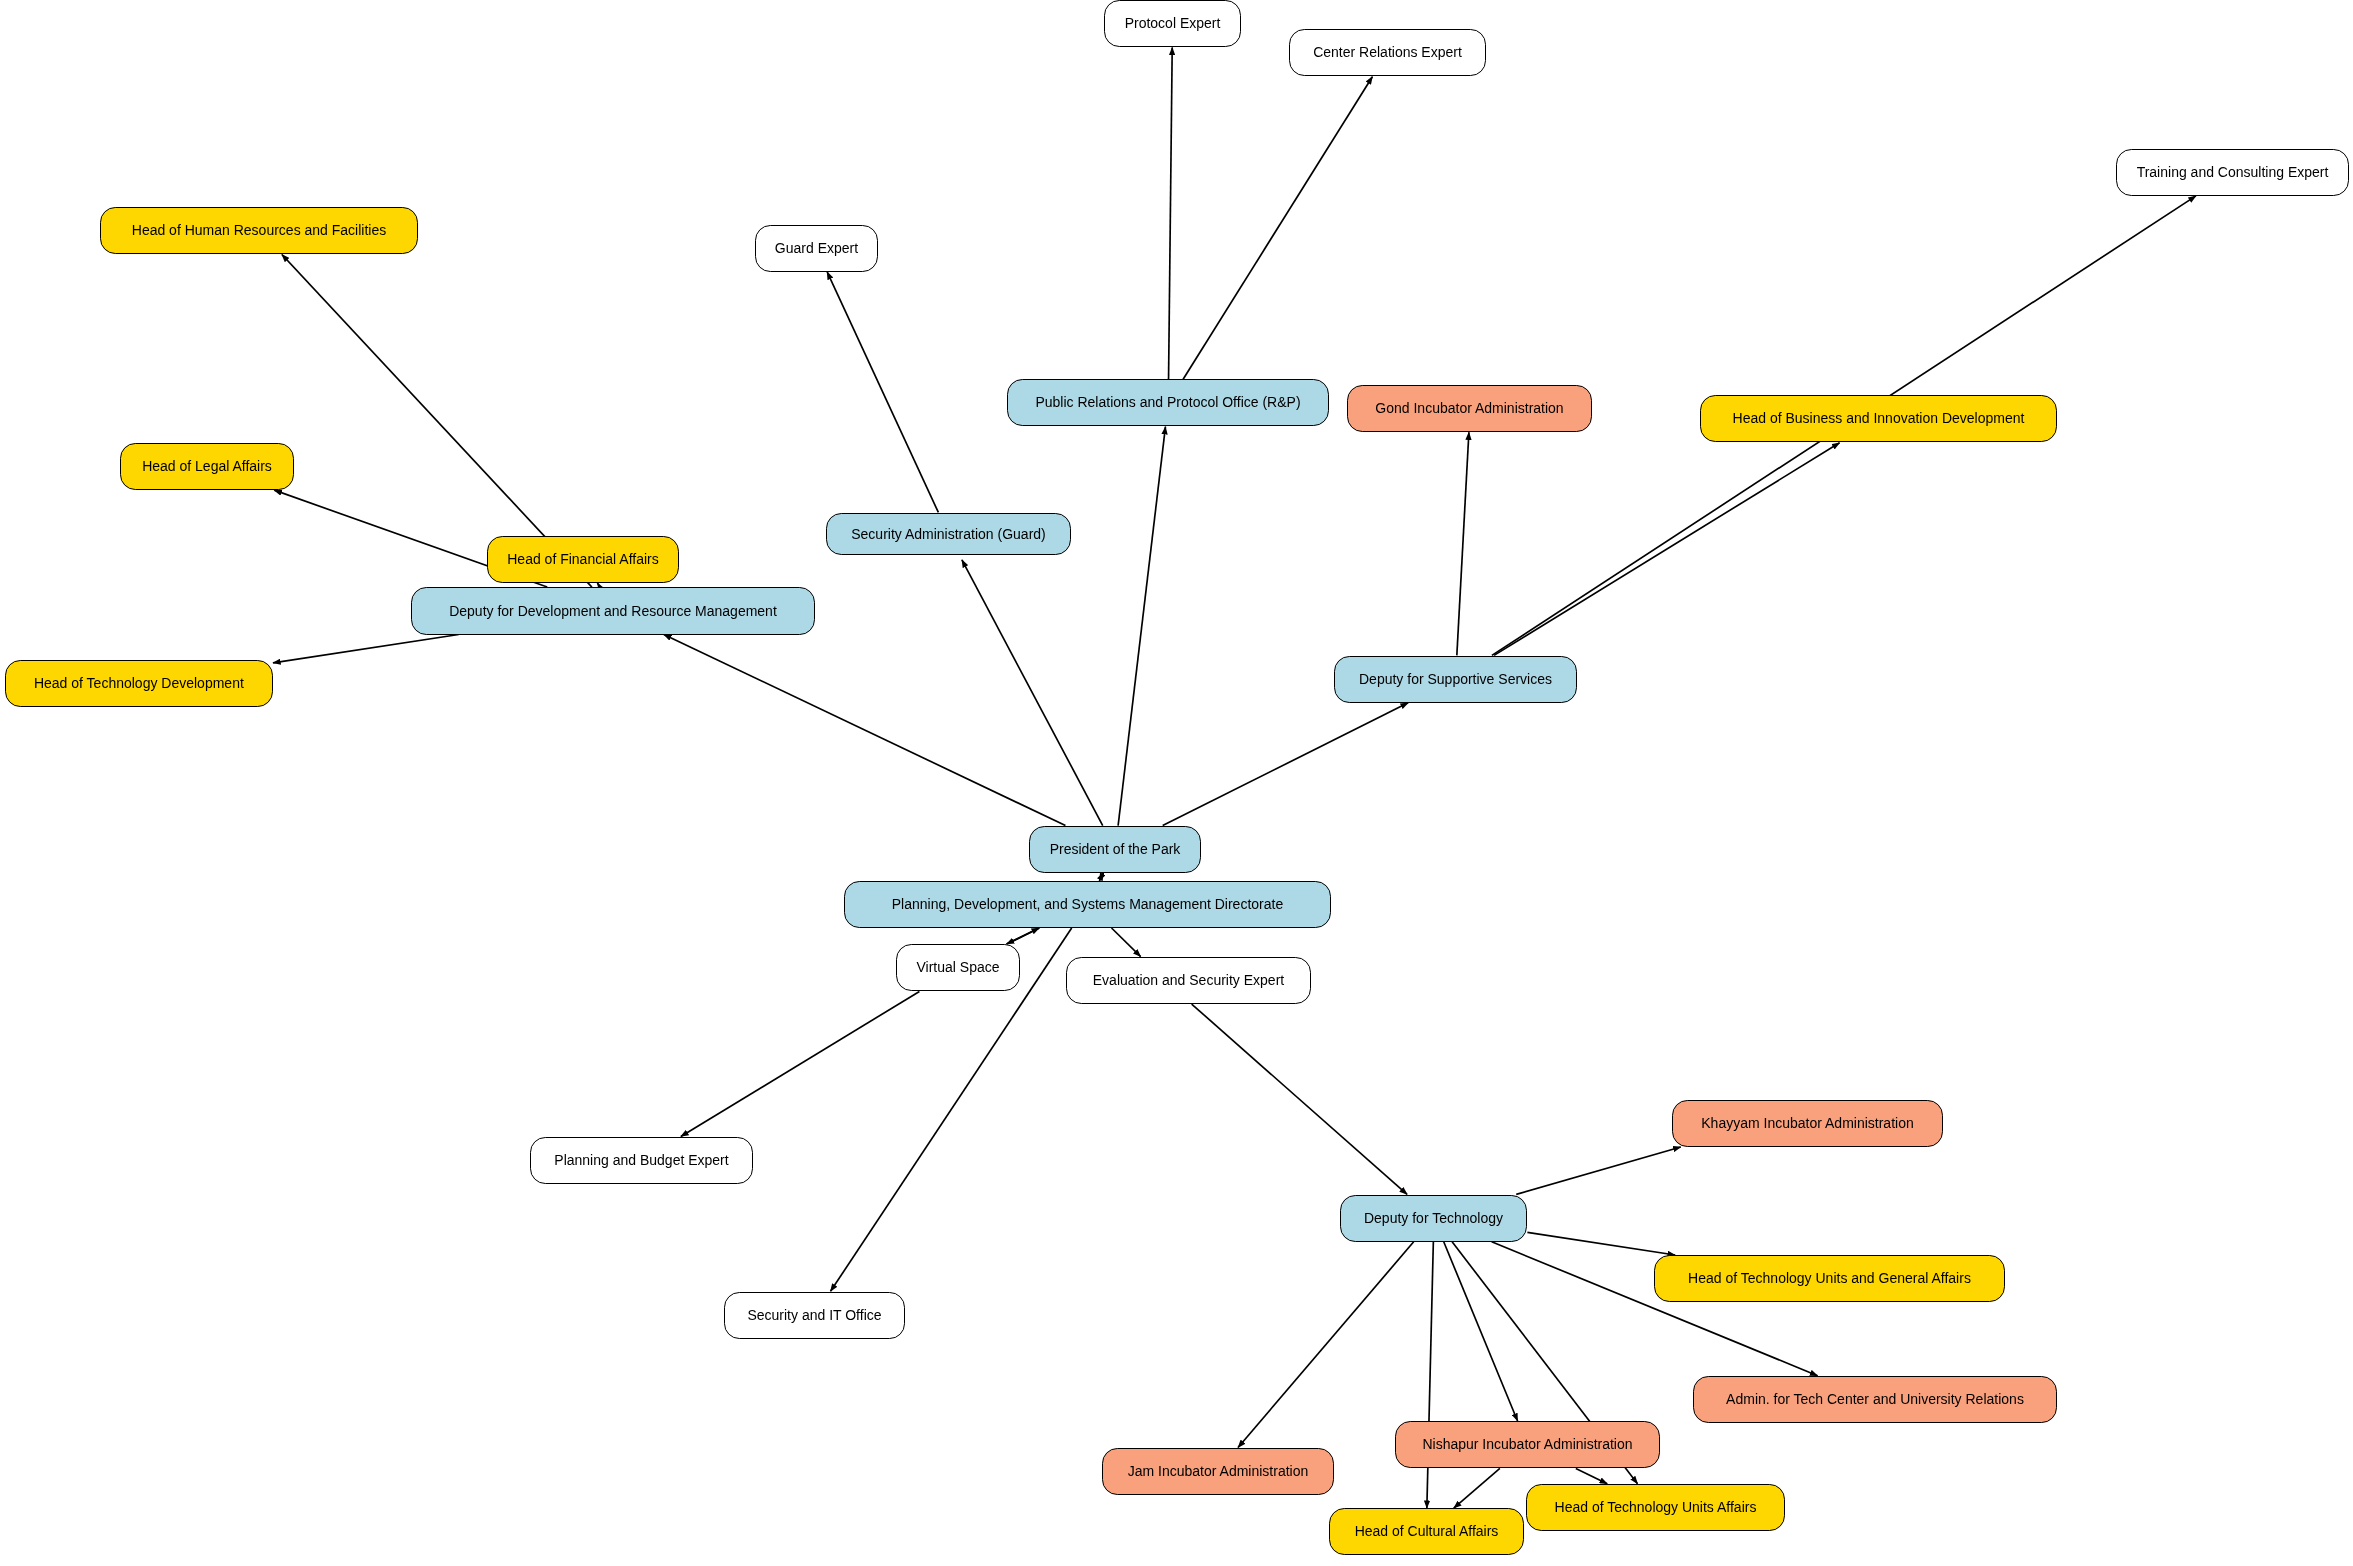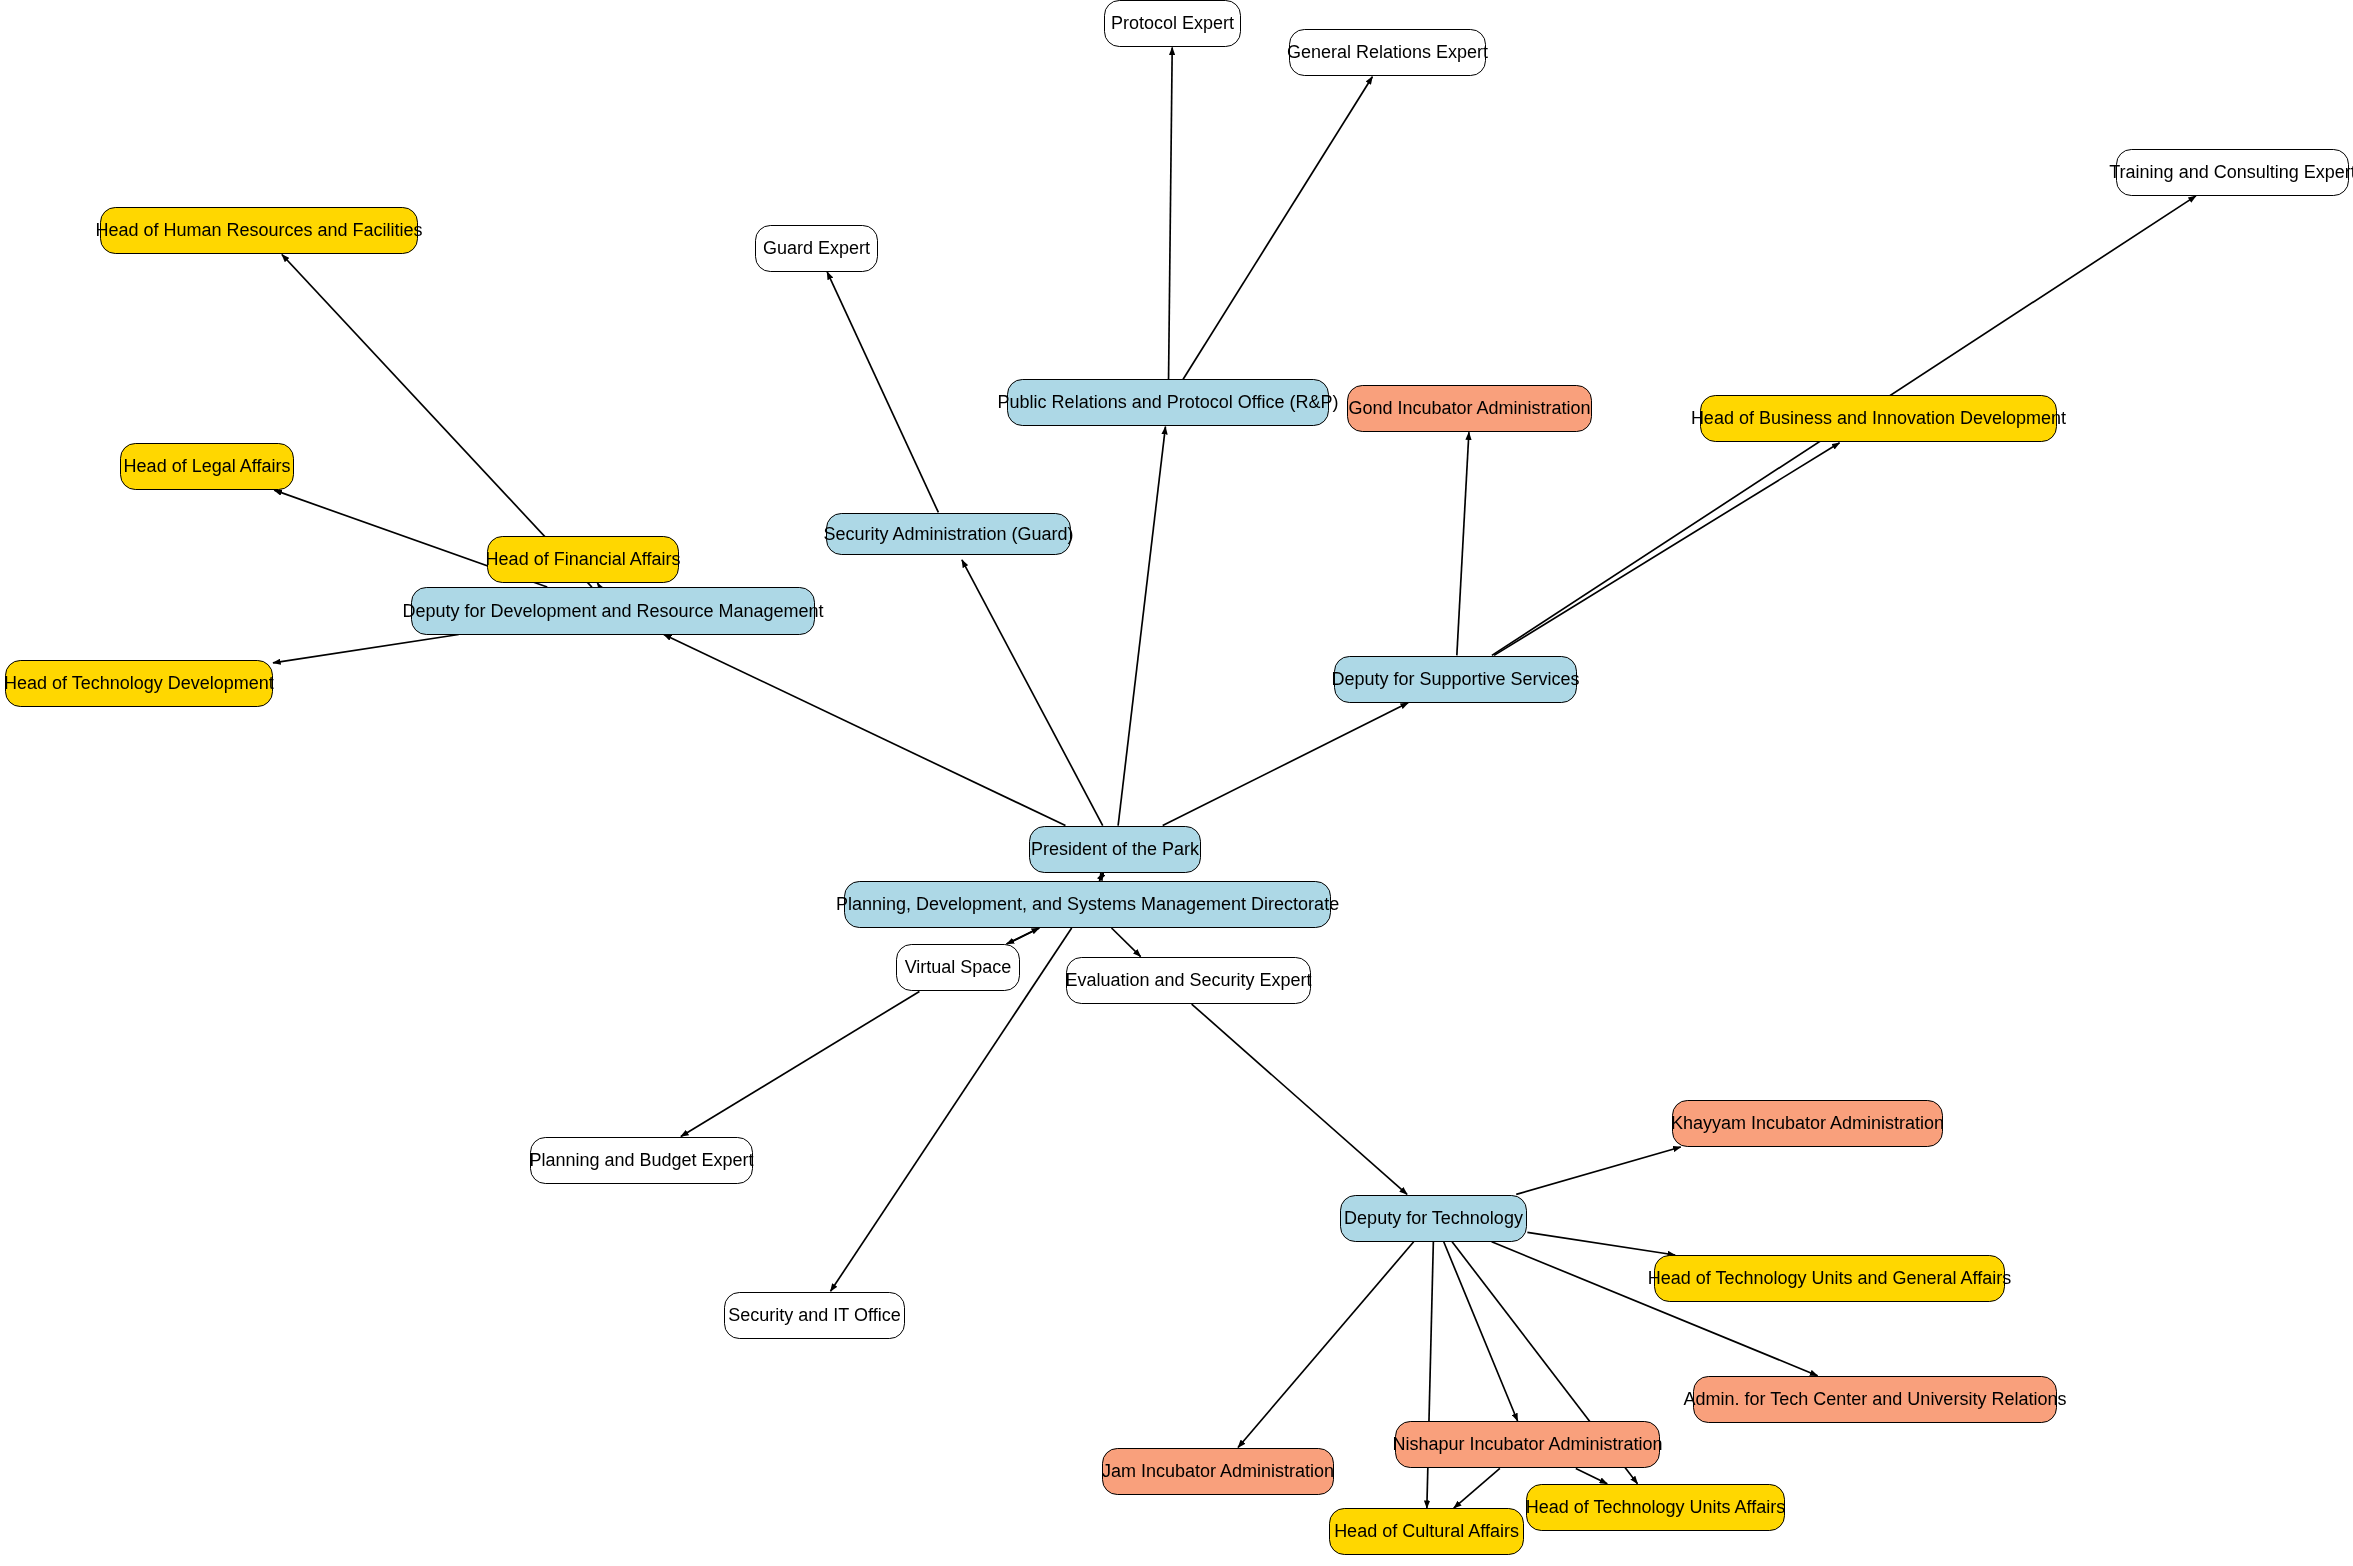--- a/index.html
+++ b/index.html
@@ -30,21 +30,21 @@
     position: absolute;
     box-sizing: border-box;
     border: 1.7px solid #000000;
     border-radius: 15.3px;
     display: flex;
     align-items: center;
     justify-content: center;
     text-align: center;
     color: #000000;
     font-family: "Liberation Sans", sans-serif;
-    font-size: 18px;
+    font-size: 14px;
     line-height: 1.05;
     white-space: nowrap;
     padding: 0 11px;
     background: #ffffff;
   }
   .node.blue   { background: #ADD8E6; }
   .node.yellow { background: #FFD700; }
   .node.salmon { background: #F9A07C; }
   .node.white  { background: #ffffff; }
 </style>
@@ -90,21 +90,21 @@
         <line x1="2082.05" y1="1781.00" x2="2347.95" y2="2128.00" stroke="#000000" stroke-width="2.4" marker-end="url(#arrowhead)"></line>
         <line x1="2150.56" y1="2106.00" x2="2084.44" y2="2163.00" stroke="#000000" stroke-width="2.4" marker-end="url(#arrowhead)"></line>
         <line x1="2259.51" y1="2106.00" x2="2304.49" y2="2128.00" stroke="#000000" stroke-width="2.4" marker-end="url(#arrowhead)"></line>
       </g>
   </svg>
   <div id="nodes-group">
       <div class="node white" style="left: 1104px; top: 0px; width: 137px; height: 47px;">
         <span>Protocol Expert</span>
       </div>
       <div class="node white" style="left: 1289px; top: 29px; width: 197px; height: 47px;">
-        <span>General Relations Expert</span>
+        <span>Center Relations Expert</span>
       </div>
       <div class="node white" style="left: 2116px; top: 149px; width: 233px; height: 47px;">
         <span>Training and Consulting Expert</span>
       </div>
       <div class="node yellow" style="left: 100px; top: 207px; width: 318px; height: 47px;">
         <span>Head of Human Resources and Facilities</span>
       </div>
       <div class="node white" style="left: 755px; top: 225px; width: 123px; height: 47px;">
         <span>Guard Expert</span>
       </div>

